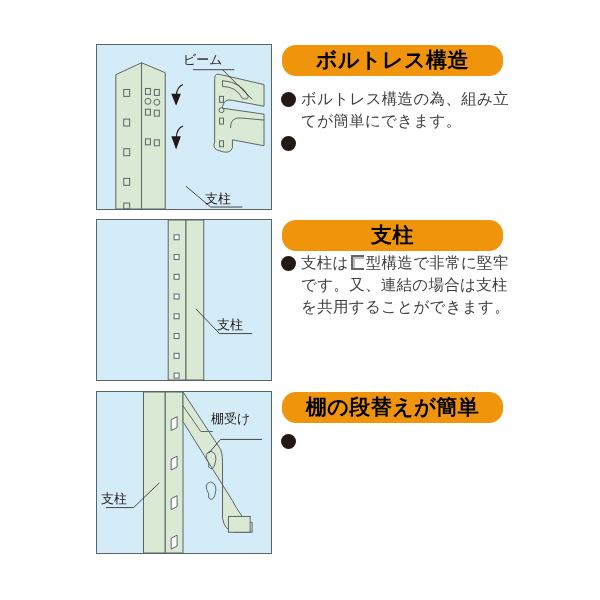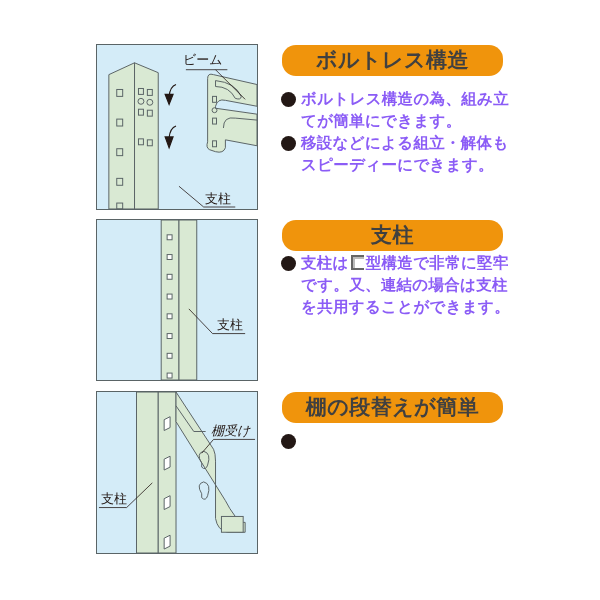--- a/index.html
+++ b/index.html
@@ -1,27 +1,27 @@
 <!DOCTYPE html>
 <html><head>
 <meta charset="utf-8">
 <style>
   html, body { margin:0; padding:0; background:#ffffff; }
   body { width:600px; height:600px; position:relative; overflow:hidden;
          font-family:"DejaVu Sans", "Liberation Sans", sans-serif; color:#231815; }
-  .panel { position:absolute; left:96px; width:162px; background:#d4ecf8;
+  .panel { position:absolute; left:96px; width:176px; background:#d4ecf8;
            border:1.5px solid #5a6466; box-sizing:border-box; overflow:hidden; }
   .panel svg { position:absolute; left:0; top:0; width:100%; height:100%; }
   .heading { position:absolute; left:282px; width:221px; height:31px;
-             background:#f0940c; border-radius:14px; color:#404040;
+             background:#f0940c; border-radius:14px; color:#000000;
              font-weight:bold; font-size:21px; line-height:31px; text-align:center;
              letter-spacing:0.5px; }
   .bullets { position:absolute; left:281px; width:230px; margin:0; padding:0; list-style:none; }
   .bullets li { position:relative; padding-left:20px; font-size:15.5px; line-height:22px;
-                font-weight:bold; color:#8b5cf6; letter-spacing:0.3px; }
+                font-weight:normal; color:#404040; letter-spacing:0.3px; }
   .bullets li .dot { position:absolute; left:0; top:4px; width:15px; height:15px;
                      border-radius:50%; background:#231815; }
   .label { position:absolute; font-size:13px; color:#231815; }
   .csym { display:inline-block; width:13px; height:15px; border:2px solid #666;
           border-right:none; vertical-align:-2px; margin:0 2px; box-sizing:border-box;
           background:#fff; box-shadow: inset 2px 2px 0 #bbb; }
 </style>
 </head>
 <body>
 
@@ -112,28 +112,28 @@
     <g fill="none" stroke="#5a6466" stroke-width="1">
       <path d="M106,72 Q100,62 108,60 Q116,62 112,74 Q110,80 106,76 Z"></path>
       <path d="M106,103 Q100,93 108,91 Q116,93 112,105 Q110,111 106,107 Z"></path>
     </g>
 
     <line x1="106" y1="62" x2="118" y2="48" stroke="#231815" stroke-width="0.8"></line>
     <line x1="118" y1="48" x2="160" y2="48" stroke="#231815" stroke-width="0.8"></line>
     <line x1="30" y1="117" x2="56" y2="92" stroke="#231815" stroke-width="0.8"></line>
     <line x1="2" y1="117" x2="30" y2="117" stroke="#231815" stroke-width="0.8"></line>
   </svg>
-  <span class="label" style="left:114px;top:30px;font-style:italic;">棚受け</span>
+  <span class="label" style="left:114px;top:18px;">棚受け</span>
   <span class="label" style="left:4px;top:98px;">支柱</span>
 </div>
 
 <div class="heading" style="top:45px;">ボルトレス構造</div>
 <ul class="bullets" style="top:88px;">
   <li><span class="dot"></span><span>ボルトレス構造の為、組み立てが簡単にできます。</span></li>
-  <li><span class="dot"></span><span>移設などによる組立・解体もスピーディーにできます。</span></li>
+  <li><span class="dot"></span></li>
 </ul>
 
 <div class="heading" style="top:220px;">支柱</div>
 <ul class="bullets" style="top:252px;">
   <li><span class="dot"></span><span>支柱は</span><span class="csym"></span><span>型構造で非常に堅牢です。又、連結の場合は支柱を共用することができます。</span></li>
 </ul>
 
 <div class="heading" style="top:392px;">棚の段替えが簡単</div>
 <ul class="bullets" style="top:430px;">
   <li><span class="dot"></span></li>

